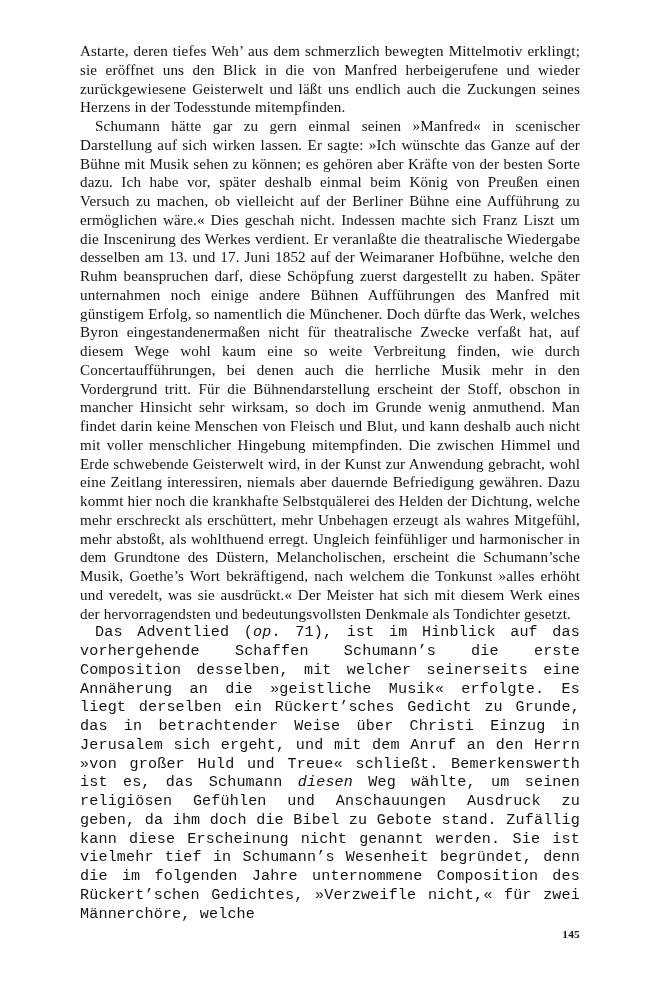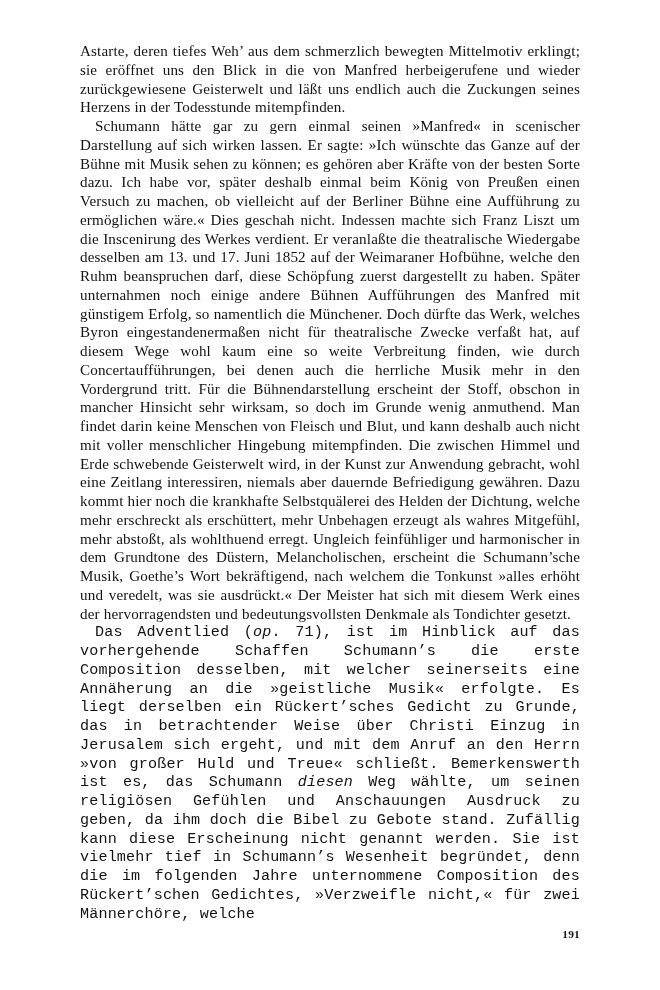--- a/index.html
+++ b/index.html
@@ -67,15 +67,15 @@
 <body>
 
 <div class="page">
 
   <div class="textblock">
     <p class="para">Astarte, deren tiefes Weh’ aus dem schmerzlich bewegten Mittelmotiv erklingt; sie eröffnet uns den Blick in die von Manfred herbeigerufene und wieder zurückgewiesene Geisterwelt und läßt uns endlich auch die Zuckungen seines Herzens in der Todesstunde mitempfinden.</p>
     <p class="para indent">Schumann hätte gar zu gern einmal seinen »Manfred« in scenischer Darstellung auf sich wirken lassen. Er sagte: »Ich wünschte das Ganze auf der Bühne mit Musik sehen zu können; es gehören aber Kräfte von der besten Sorte dazu. Ich habe vor, später deshalb einmal beim König von Preußen einen Versuch zu machen, ob vielleicht auf der Berliner Bühne eine Aufführung zu ermöglichen wäre.« Dies geschah nicht. Indessen machte sich Franz Liszt um die Inscenirung des Werkes verdient. Er veranlaßte die theatralische Wiedergabe desselben am 13. und 17. Juni 1852 auf der Weimaraner Hofbühne, welche den Ruhm beanspruchen darf, diese Schöpfung zuerst dargestellt zu haben. Später unternahmen noch einige andere Bühnen Aufführungen des Manfred mit günstigem Erfolg, so namentlich die Münchener. Doch dürfte das Werk, welches Byron eingestandenermaßen nicht für theatralische Zwecke verfaßt hat, auf diesem Wege wohl kaum eine so weite Verbreitung finden, wie durch Concertaufführungen, bei denen auch die herrliche Musik mehr in den Vordergrund tritt. Für die Bühnendarstellung erscheint der Stoff, obschon in mancher Hinsicht sehr wirksam, so doch im Grunde wenig anmuthend. Man findet darin keine Menschen von Fleisch und Blut, und kann deshalb auch nicht mit voller menschlicher Hingebung mitempfinden. Die zwischen Himmel und Erde schwebende Geisterwelt wird, in der Kunst zur Anwendung gebracht, wohl eine Zeitlang interessiren, niemals aber dauernde Befriedigung gewähren. Dazu kommt hier noch die krankhafte Selbstquälerei des Helden der Dichtung, welche mehr erschreckt als erschüttert, mehr Unbehagen erzeugt als wahres Mitgefühl, mehr abstoßt, als wohlthuend erregt. Ungleich feinfühliger und harmonischer in dem Grundtone des Düstern, Melancholischen, erscheint die Schumann’sche Musik, Goethe’s Wort bekräftigend, nach welchem die Tonkunst »alles erhöht und veredelt, was sie ausdrückt.« Der Meister hat sich mit diesem Werk eines der hervorragendsten und bedeutungsvollsten Denkmale als Tondichter gesetzt.</p>
     <p class="para indent">Das Adventlied (<span class="ital">op</span>. 71), ist im Hinblick auf das vorhergehende Schaffen Schumann’s die erste Composition desselben, mit welcher seinerseits eine Annäherung an die »geistliche Musik« erfolgte. Es liegt derselben ein Rückert’sches Gedicht zu Grunde, das in betrachtender Weise über Christi Einzug in Jerusalem sich ergeht, und mit dem Anruf an den Herrn »von großer Huld und Treue« schließt. Bemerkenswerth ist es, das Schumann <span class="ital">diesen</span> Weg wählte, um seinen religiösen Gefühlen und Anschauungen Ausdruck zu geben, da ihm doch die Bibel zu Gebote stand. Zufällig kann diese Erscheinung nicht genannt werden. Sie ist vielmehr tief in Schumann’s Wesenheit begründet, denn die im folgenden Jahre unternommene Composition des Rückert’schen Gedichtes, »Verzweifle nicht,« für zwei Männerchöre, welche</p>
   </div>
 
-  <div class="folio">191</div>
+  <div class="folio">145</div>
 
 </div>
 
 </body></html>

